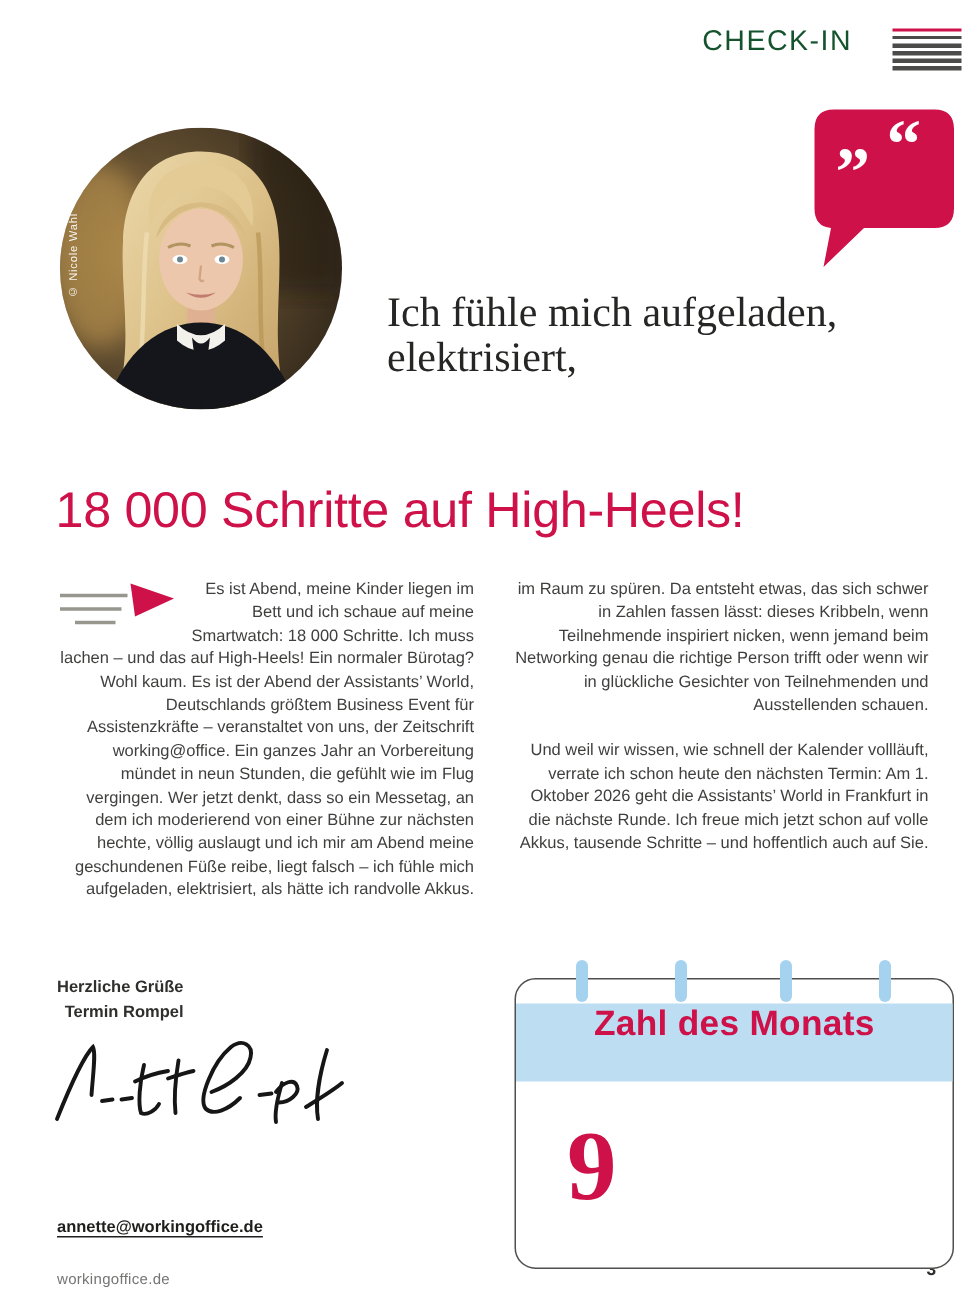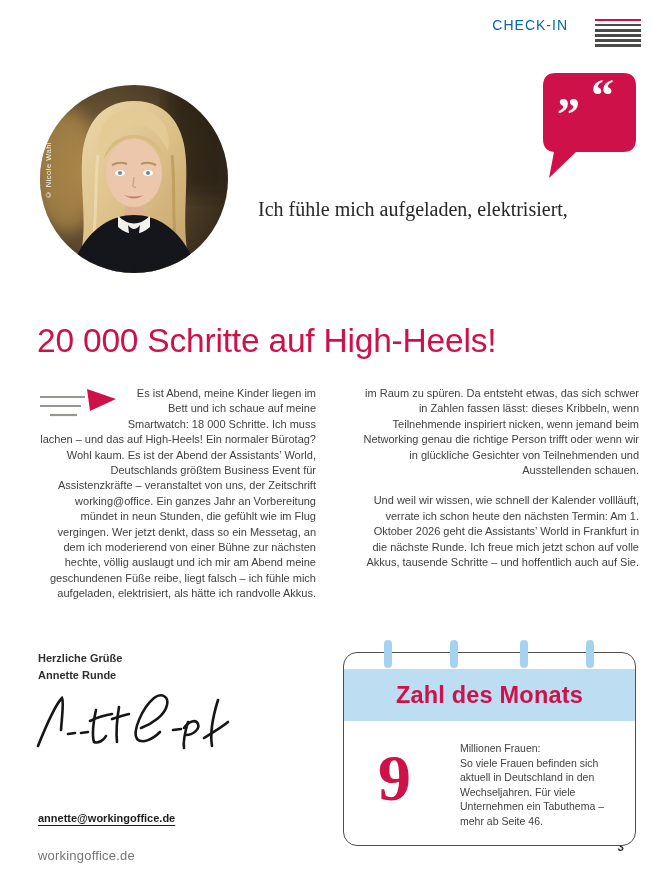--- a/index.html
+++ b/index.html
@@ -2,63 +2,63 @@
 <html lang="de"><head>
 <meta charset="utf-8">
 <style>
   html,body{margin:0;padding:0;background:#e8e8e8;}
   .page{
     position:relative;width:652px;height:872px;margin:0 auto;
     background:#ffffff;overflow:hidden;
     font-family:"Liberation Sans",sans-serif;color:#3f3f3e;
   }
   
-  .kicker{position:absolute;top:17px;right:84px;font-size:14px;letter-spacing:1px;color:#0369a1;}
+  .kicker{position:absolute;top:17px;right:84px;font-size:19px;letter-spacing:1px;color:#14532d;}
   .kicker-icon{position:absolute;top:19px;right:11px;width:46px;}
   .kicker-icon .bar{height:2.4px;background:#4b4b49;margin-bottom:2.7px;}
   .kicker-icon .bar.red{background:#ce1148;}
   
   .portrait{position:absolute;left:40px;top:85px;width:188px;height:188px;border-radius:50%;overflow:hidden;}
   .photo-credit{
     position:absolute;left:44px;top:142px;color:#ffffff;font-size:7.5px;opacity:.92;
     writing-mode:vertical-rl;transform:rotate(180deg);letter-spacing:.5px;z-index:3;
   }
   
   .bubble{position:absolute;left:540px;top:71px;width:100px;height:112px;}
   .bubble .qmark{position:absolute;color:#fff;font-family:"Liberation Serif",serif;font-weight:bold;font-size:46px;line-height:1;}
   .bubble .q-close{left:17px;top:21px;}
   .bubble .q-open{left:51px;top:2px;}
   
   .quote{position:absolute;left:258px;top:194px;font-family:"Liberation Serif",serif;
-    font-size:20px;line-height:30px;color:#262625;}
+    font-size:28px;line-height:30px;color:#262625;}
   
   .headline{position:absolute;left:37px;top:322px;font-size:33.5px;font-weight:400;
     color:#ce1148;letter-spacing:-.2px;white-space:nowrap;}
   
   .col{position:absolute;top:386px;font-size:11px;line-height:15.4px;color:#3f3f3e;}
   .col p{margin:0 0 15px 0;text-align:right;}
   .col-left{left:38px;width:278px;}
-  .col-right{left:337px;width:282px;margin-left:20px;}
+  .col-right{left:337px;width:282px;}
   .lead-icon{float:left;width:84px;height:46px;}
   
-  .signoff{position:absolute;left:38px;top:650px;font-size:11px;line-height:16.5px;font-weight:bold;color:#2f2f2e;}
+  .signoff{position:absolute;left:38px;top:650px;font-size:11px;line-height:16.5px;font-weight:bold;color:#2f2f2e;text-align:right;}
   .signature{position:absolute;left:32px;top:690px;}
   
   .links{position:absolute;left:38px;top:809px;font-size:11px;line-height:18px;font-weight:bold;}
   .links a{display:block;color:#1e1e1d;text-decoration:underline;text-underline-offset:2.5px;}
   
-  .footer-site{position:absolute;left:38px;top:848px;font-size:13px;color:#757573;letter-spacing:.2px;}
+  .footer-site{position:absolute;left:38px;top:848px;font-size:10px;color:#757573;letter-spacing:.2px;}
   .page-num{position:absolute;right:28px;top:841px;font-size:11.5px;font-weight:600;color:#2e2e2d;}
   
   .calendar{position:absolute;left:343px;top:652px;width:291px;height:192px;
     background:#fff;border:1.6px solid#4f4f4d;border-radius:14px;}
   .cal-ring{position:absolute;top:-13px;width:8px;height:28px;border-radius:4px;background:#a5d2ee;}
   .cal-ring.r1{left:40px;}.cal-ring.r2{left:106px;}.cal-ring.r3{left:176px;}.cal-ring.r4{left:242px;}
   .cal-band{position:absolute;top:16px;left:0;right:0;height:52px;background:#bcddf2;
-    display:flex;align-items:center;justify-content:center;}
+    display:flex;justify-content:center;}
   .cal-title{font-size:23.5px;font-weight:bold;color:#ce1148;letter-spacing:.2px;}
   .cal-number{position:absolute;left:34px;top:92px;font-family:"Liberation Serif",serif;
     font-weight:bold;font-size:66px;line-height:1;color:#ce1148;}
   .cal-text{position:absolute;left:116px;top:88px;width:160px;font-size:10.5px;line-height:14.6px;color:#3f3f3e;}
 </style>
 </head>
 <body>
 
 <div class="page">
 
@@ -125,41 +125,41 @@
       <path d="M16 2 H83 Q96 2 96 15 V68 Q96 81 83 81 H36 L9 107 L14 81 Q3 80 3 68 V15 Q3 2 16 2 Z" fill="#ce1148"></path>
     </svg>
     <span class="qmark q-close">”</span>
     <span class="qmark q-open">“</span>
   </div>
 
   <div class="quote">
     <div>Ich fühle mich aufgeladen, elektrisiert,</div>
   </div>
 
-  <div class="headline">20 000 Schritte auf High-Heels!</div>
+  <div class="headline">18 000 Schritte auf High-Heels!</div>
 
   <div class="col col-left">
     <div class="lead-icon">
       <svg width="84" height="40" viewBox="0 0 84 40">
         <line x1="2" y1="11" x2="47" y2="11" stroke="#97978f" stroke-width="2.2"></line>
         <line x1="2" y1="20" x2="43" y2="20" stroke="#97978f" stroke-width="2.2"></line>
         <line x1="12" y1="29" x2="39" y2="29" stroke="#97978f" stroke-width="2.2"></line>
         <polygon points="49,3 78,13 52,25" fill="#ce1148"></polygon>
       </svg>
     </div>
     <p>Es ist Abend, meine Kinder liegen im Bett und ich schaue auf meine Smartwatch: 18 000 Schritte. Ich muss lachen – und das auf High-Heels! Ein normaler Bürotag? Wohl kaum. Es ist der Abend der Assistants’ World, Deutschlands größtem Business Event für Assistenzkräfte – veranstaltet von uns, der Zeitschrift working@office. Ein ganzes Jahr an Vorbereitung mündet in neun Stunden, die gefühlt wie im Flug vergingen. Wer jetzt denkt, dass so ein Messetag, an dem ich moderierend von einer Bühne zur nächsten hechte, völlig auslaugt und ich mir am Abend meine geschundenen Füße reibe, liegt falsch – ich fühle mich aufgeladen, elektrisiert, als hätte ich randvolle Akkus.</p>
   </div>
   <div class="col col-right">
     <p>im Raum zu spüren. Da entsteht etwas, das sich schwer in Zahlen fassen lässt: dieses Kribbeln, wenn Teilnehmende inspiriert nicken, wenn jemand beim Networking genau die richtige Person trifft oder wenn wir in glückliche Gesichter von Teilnehmenden und Ausstellenden schauen.</p>
     <p>Und weil wir wissen, wie schnell der Kalender vollläuft, verrate ich schon heute den nächsten Termin: Am 1. Oktober 2026 geht die Assistants’ World in Frankfurt in die nächste Runde. Ich freue mich jetzt schon auf volle Akkus, tausende Schritte – und hoffentlich auch auf Sie.</p>
   </div>
 
   <div class="signoff">
     <div>Herzliche Grüße</div>
-    <div>Annette Runde</div>
+    <div>Termin Rompel</div>
   </div>
   <div class="signature">
     <svg width="215" height="66" viewBox="0 0 215 66" fill="none" stroke="#161616" stroke-width="2.6" stroke-linecap="round">
       <path d="M6 56 C14 36 24 14 30 8 C32 12 30 26 29 40"></path>
       <path d="M36 44 L43 43"></path>
       <path d="M49 43 L56 42"></path>
       <path d="M64 20 C61 32 60 46 62 52 C66 54 72 50 74 46"></path>
       <path d="M58 31 C66 27 74 25 80 24"></path>
       <path d="M87 17 C85 29 84 43 85 52"></path>
       <path d="M80 29 C86 27 92 25 97 24"></path>
@@ -181,19 +181,15 @@
 
   <div class="calendar">
     <div class="cal-ring r1"></div>
     <div class="cal-ring r2"></div>
     <div class="cal-ring r3"></div>
     <div class="cal-ring r4"></div>
     <div class="cal-band">
       <span class="cal-title">Zahl des Monats</span>
     </div>
     <div class="cal-number">9</div>
-    <div class="cal-text">
-      <div>Millionen Frauen:</div>
-      <div>So viele Frauen befinden sich aktuell in Deutschland in den Wechseljahren. Für viele Unternehmen ein Tabuthema – mehr ab Seite 46.</div>
-    </div>
   </div>
 
 </div>
 
 </body></html>

